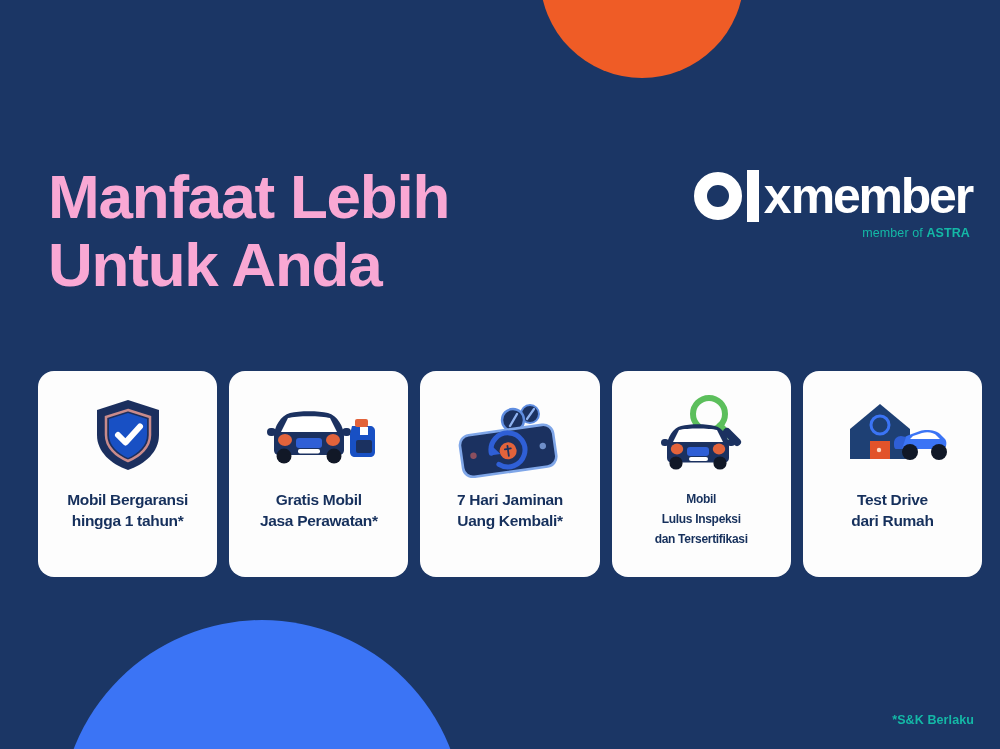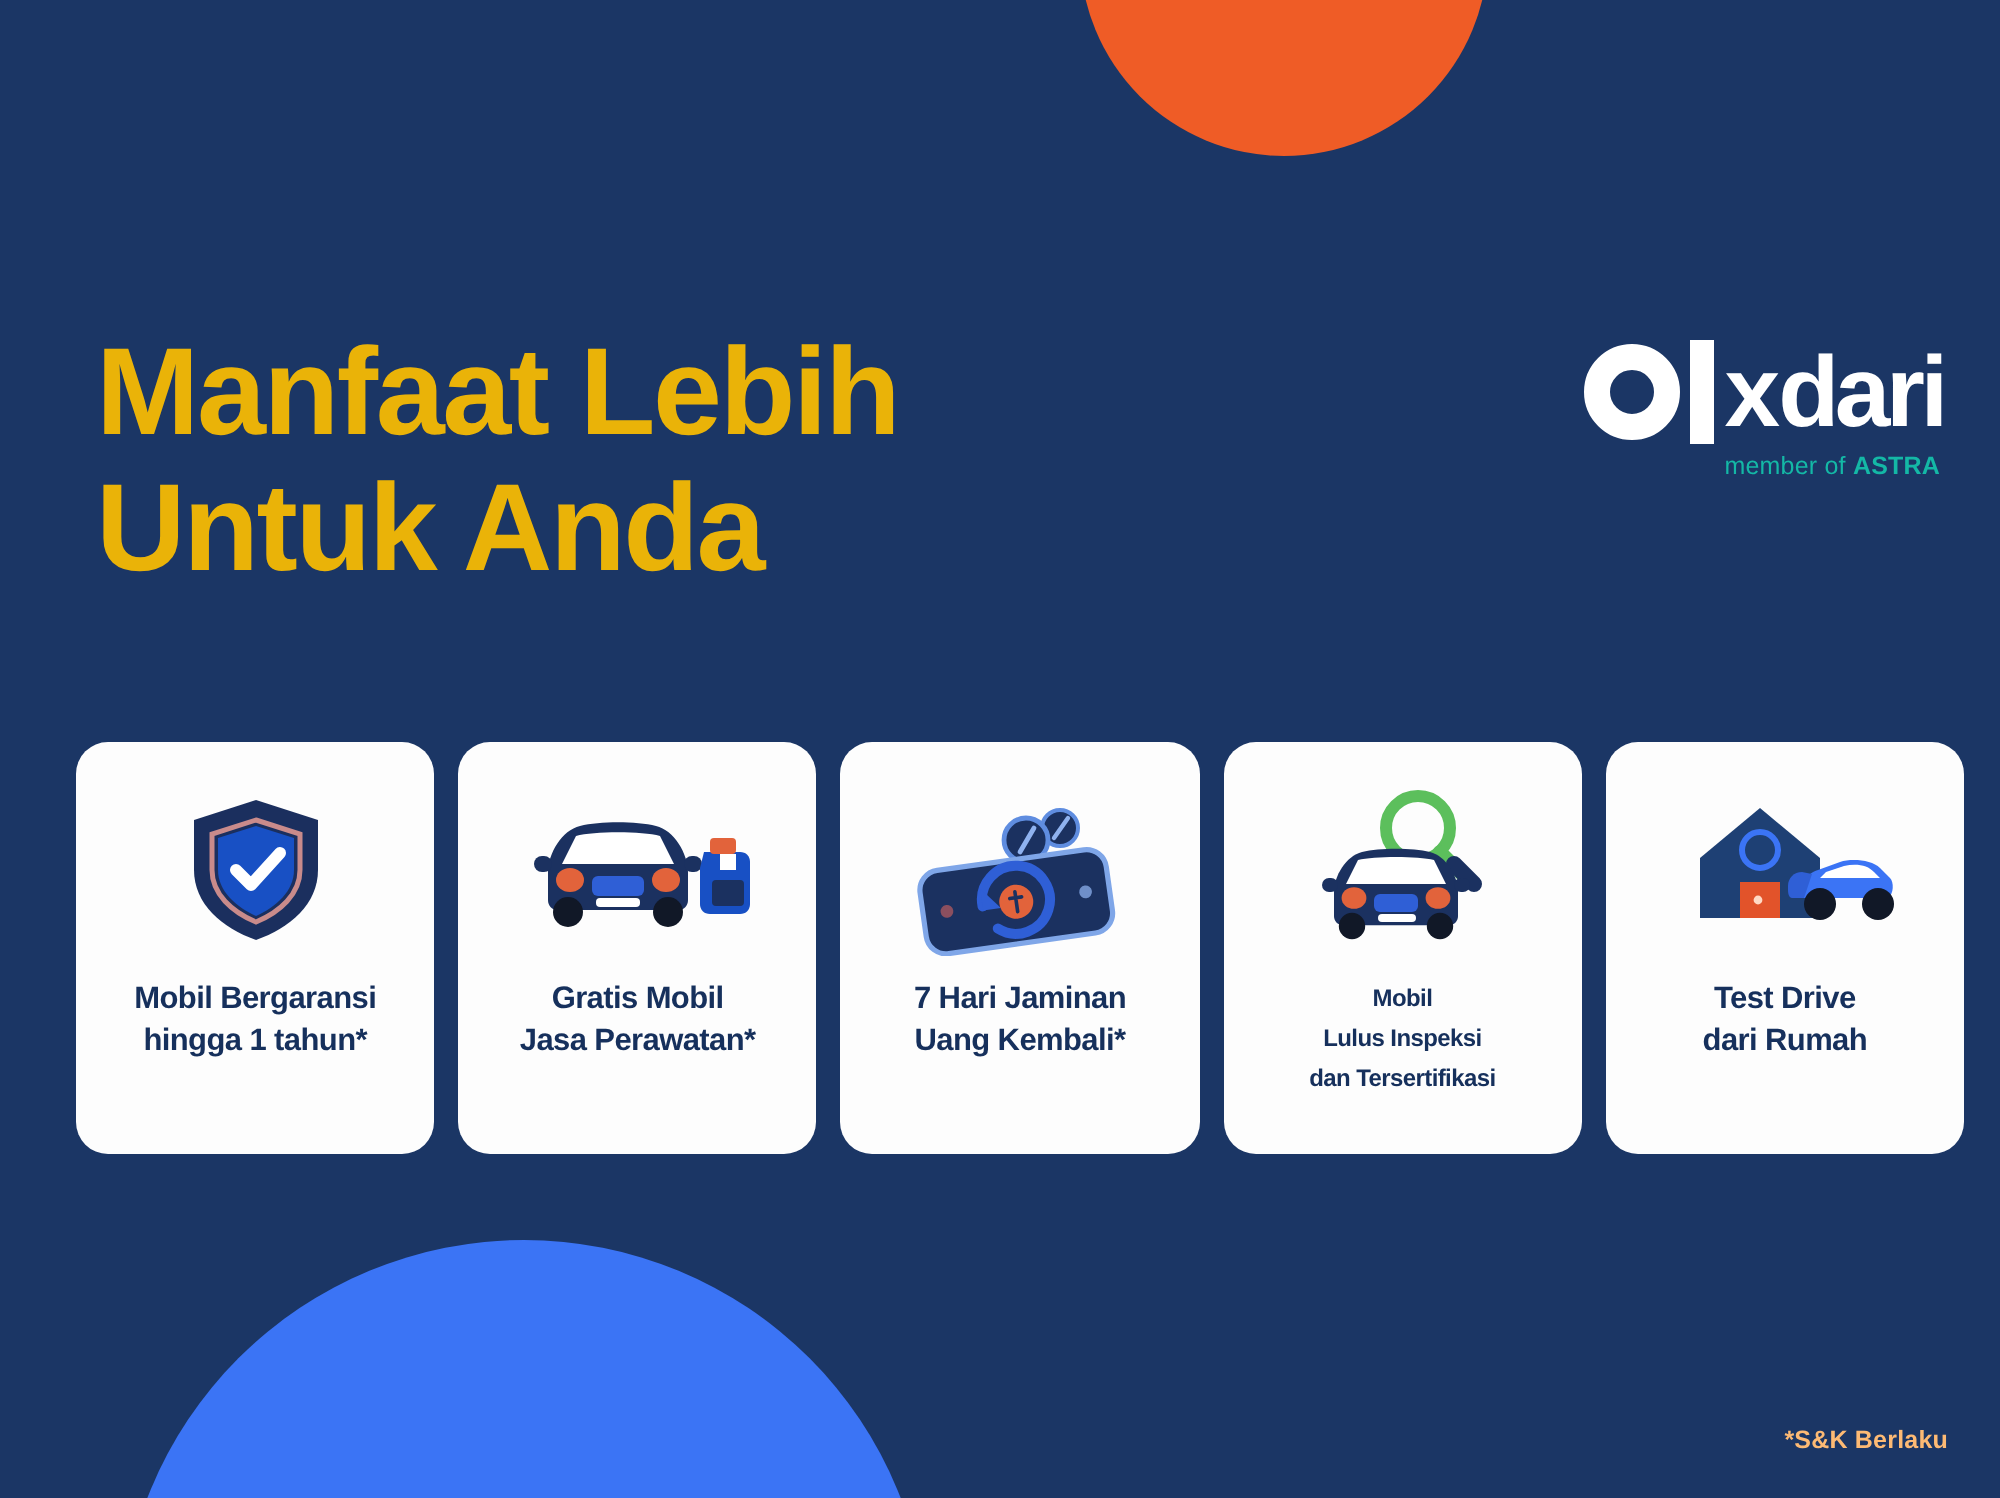--- a/index.html
+++ b/index.html
@@ -36,21 +36,21 @@
     height: 404px;
     left: 60px;
     top: 620px;
     background: #3b74f5;
   }
   
   #headline {
     position: absolute;
     left: 48px;
     top: 163px;
-    color: #eab308;
+    color: #f9a8d4;
     font-size: 62px;
     line-height: 68px;
     font-weight: bold;
     letter-spacing: -1.2px;
     white-space: pre;
   }
   
   #logo-block {
     position: absolute;
     right: 28px;
@@ -141,21 +141,21 @@
   }
   .card-label.small {
     font-size: 12px;
     line-height: 20px;
   }
   
   #footnote {
     position: absolute;
     right: 26px;
     bottom: 22px;
-    color: #fdba74;
+    color: #14b8a6;
     font-size: 12.5px;
     font-weight: bold;
     letter-spacing: 0.1px;
   }
 </style>
 </head>
 <body>
 
 <div id="stage">
 
@@ -163,21 +163,21 @@
   <div class="deco-circle" id="blue-circle"></div>
 
   <div id="headline">Manfaat Lebih
 Untuk Anda</div>
 
   <div id="logo-block">
     <div id="logo-mark">
       <span class="logo-o"></span>
       <span class="logo-bar"></span>
       <span class="logo-x">x</span>
-      <span class="logo-mobbi">dari</span>
+      <span class="logo-mobbi">member</span>
     </div>
     <div id="logo-tagline"><span>member of </span><b>ASTRA</b></div>
   </div>
 
   <div id="cards">
 
     <div class="card">
       <div class="card-icon">
         <svg width="70" height="76" viewBox="0 0 70 76">
           <path d="M35 3 L66 13 V38 C66 55 52 67 35 73 C18 67 4 55 4 38 V13 Z" fill="#1b2f5e"></path>

